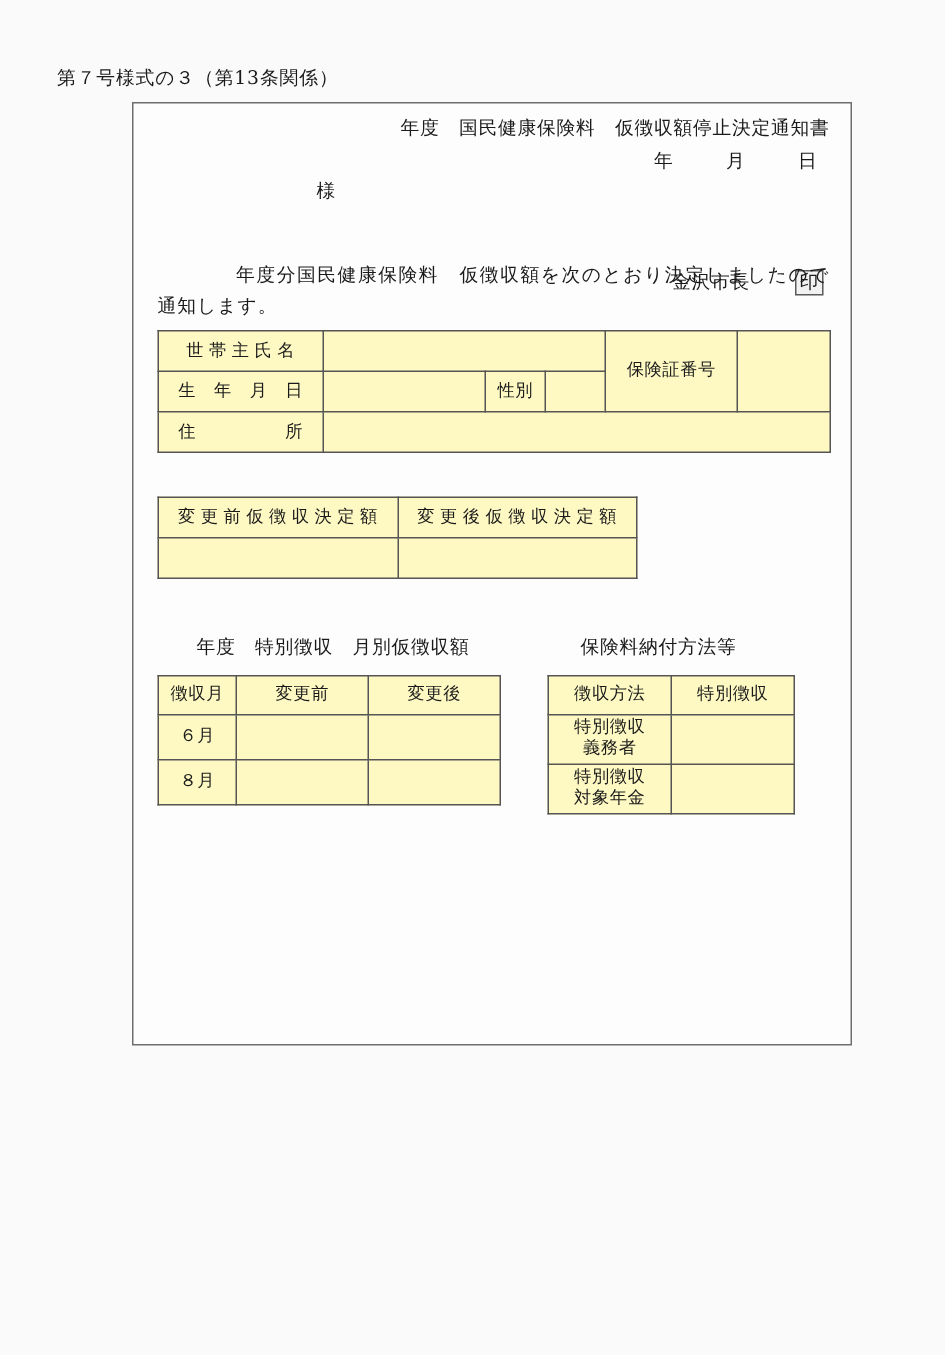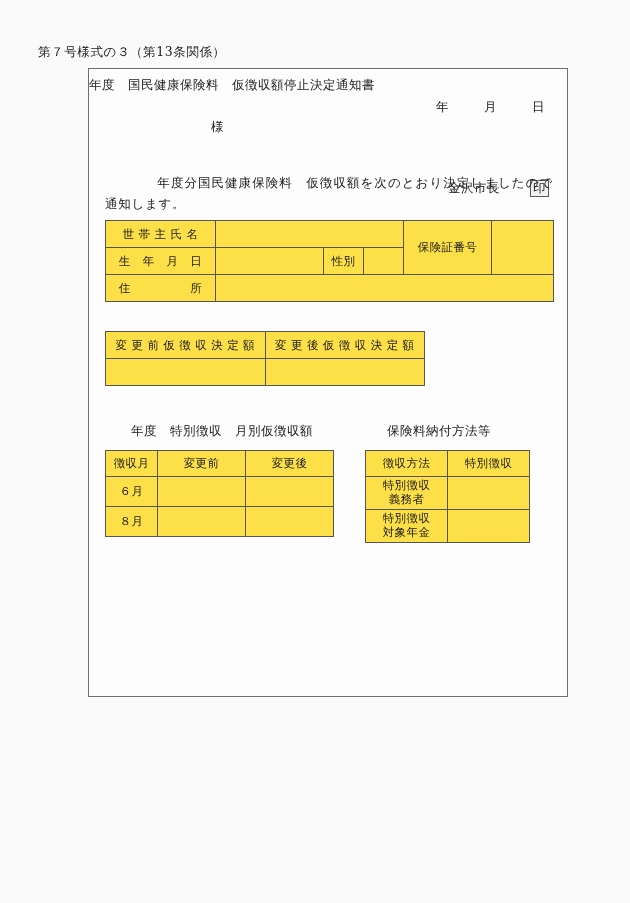--- a/index.html
+++ b/index.html
@@ -38,21 +38,21 @@
     box-sizing: border-box;
     background: #fdfdfd;
   }
 
   
   .doc-title {
     position: absolute;
     left: 0;
     right: 14px;
     top: 8px;
-    text-align: left;
+    text-align: right;
     font-size: 12.5px;
     letter-spacing: 0.5px;
     white-space: nowrap;
   }
   .date-line {
     position: absolute;
     right: 22px;
     top: 30px;
     font-size: 12.5px;
     letter-spacing: 0.5px;
@@ -98,21 +98,22 @@
     line-height: 1.65;
     letter-spacing: 0.7px;
     text-align: justify;
   }
   .body-text .indent { display: inline-block; width: 52px; }
 
   
   table.form-tbl {
     border-collapse: collapse;
     table-layout: fixed;
-    background: #fde047;
+    background: #fef9c3;
+    font-family: Liberation Serif, serif;
   }
   table.form-tbl td {
     border: 1px solid #555555;
     font-size: 11.5px;
     letter-spacing: 0.4px;
     padding: 0;
     text-align: center;
     vertical-align: middle;
     line-height: 1.25;
   }

